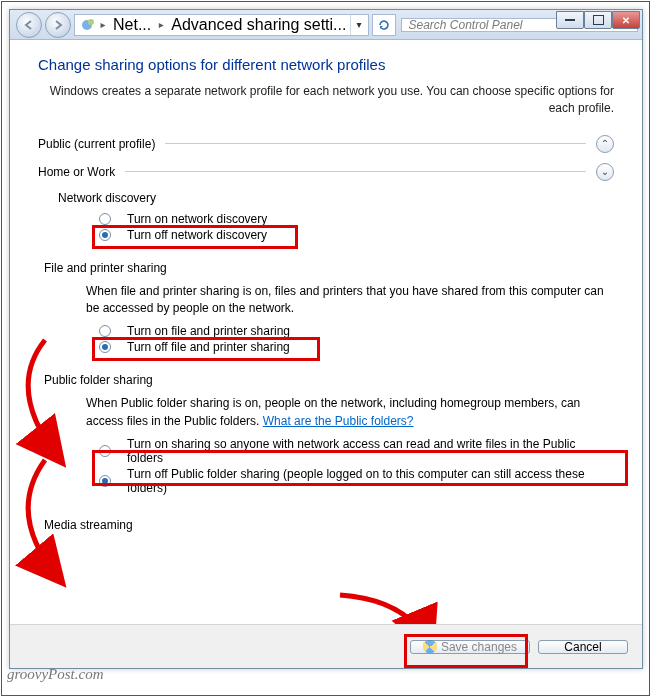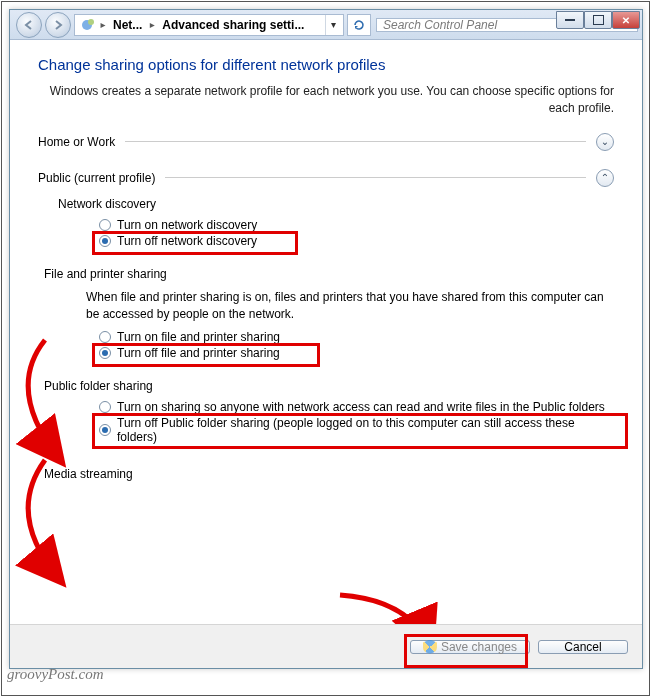--- a/index.html
+++ b/index.html
@@ -59,23 +59,22 @@
   display: flex; align-items: center;
   background: #fff;
   border: 1px solid #a9bbd2;
   height: 22px;
   padding: 0 2px;
   min-width: 270px;
 }
 .bc-part {
   padding: 0 4px;
   display: flex; align-items: center;
-  font-size: 12px;
+  font-size: 16px;
   white-space: nowrap;
-  font-weight: bold;
 }
 .bc-sep {
   width: 12px; display: flex; align-items: center; justify-content: center;
   color: #5a5a5a; font-size: 10px;
 }
 .bc-drop {
   width: 16px; display: flex; align-items: center; justify-content: center;
   color: #333; font-size: 10px; border-left: 1px solid #cfd8e3; height: 100%;
 }
 .refresh {
@@ -141,21 +140,21 @@
 .chev {
   width: 18px; height: 18px; border: 1px solid #8a9db3; border-radius: 50%;
   background: linear-gradient(#fff,#e2e9f1);
   display: flex; align-items: center; justify-content: center;
   font-size: 10px; color: #3a4d63;
 }
 .indent1 { margin-left: 20px; margin-top: 10px; }
 .indent2 { margin-left: 48px; margin-top: 8px; line-height: 1.45; }
 .radios { margin-left: 58px; margin-top: 6px; }
 .radio-row {
-  display: flex; align-items: center; gap: 6px;
+  display: flex; align-items: center; gap: 16px;
   padding: 1px 3px;
   position: relative;
 }
 .radio {
   width: 12px; height: 12px; border: 1px solid #7a8fa5; border-radius: 50%;
   background: #fff; display: inline-flex; align-items: center; justify-content: center;
   flex-shrink: 0;
 }
 .radio.sel::after { content:""; width:6px; height:6px; border-radius:50%; background:#2b6cb0; }
 a.link { color: #0066cc; text-decoration: underline; }
@@ -244,32 +243,32 @@
     </div>
     <div class="search">
       <span>Search Control Panel</span>
     </div>
   </div>
 
   <div class="content">
     <h1>Change sharing options for different network profiles</h1>
     <p class="desc">Windows creates a separate network profile for each network you use. You can choose specific options for each profile.</p>
 
+    <div class="section-head" style="margin-top:18px">
+      <span>Public (current profile)</span>
+      <span class="divline"></span>
+      <span class="chev">⌃</span>
+    </div>
+
     <div class="section-head">
       <span>Home or Work</span>
       <span class="divline"></span>
       <span class="chev">⌄</span>
     </div>
 
-    <div class="section-head" style="margin-top:18px">
-      <span>Public (current profile)</span>
-      <span class="divline"></span>
-      <span class="chev">⌃</span>
-    </div>
-
     <div class="indent1">Network discovery</div>
     <div class="radios" style="position:relative">
       <div class="radio-row">
         <span class="radio"></span>
         <span>Turn on network discovery</span>
       </div>
       <div class="radio-row">
         <span class="radio sel"></span>
         <span>Turn off network discovery</span>
       </div>
@@ -284,20 +283,23 @@
         <span>Turn on file and printer sharing</span>
       </div>
       <div class="radio-row">
         <span class="radio sel"></span>
         <span>Turn off file and printer sharing</span>
       </div>
       <div class="hl" style="left:-4px; top:14px; width:228px; height:24px"></div>
     </div>
 
     <div class="indent1" style="margin-left:6px; margin-top:18px">Public folder sharing</div>
+    <div class="indent2">
+      <span>When Public folder sharing is on, people on the network, including homegroup members, can access files in the Public folders. </span><a href="#" class="link">What are the Public folders?</a>
+    </div>
     <div class="radios" style="position:relative">
       <div class="radio-row">
         <span class="radio"></span>
         <span>Turn on sharing so anyone with network access can read and write files in the Public folders</span>
       </div>
       <div class="radio-row">
         <span class="radio sel"></span>
         <span>Turn off Public folder sharing (people logged on to this computer can still access these folders)</span>
       </div>
       <div class="hl" style="left:-4px; top:14px; width:536px; height:36px"></div>

